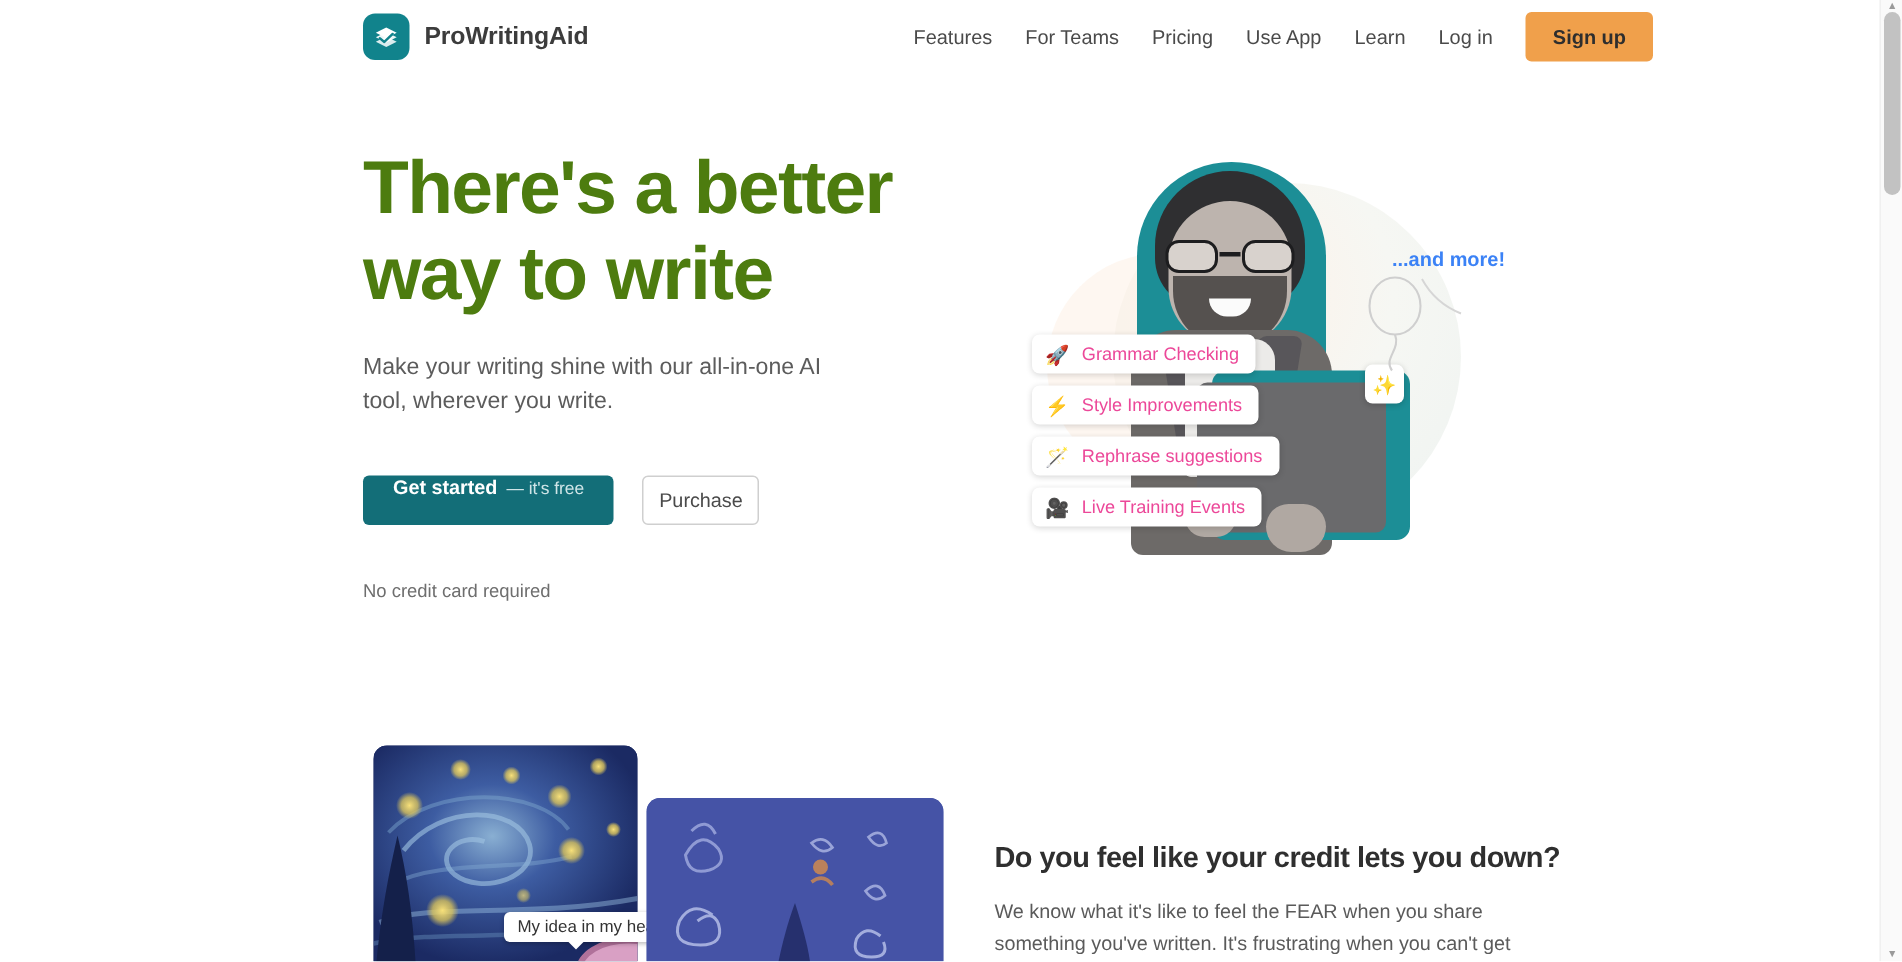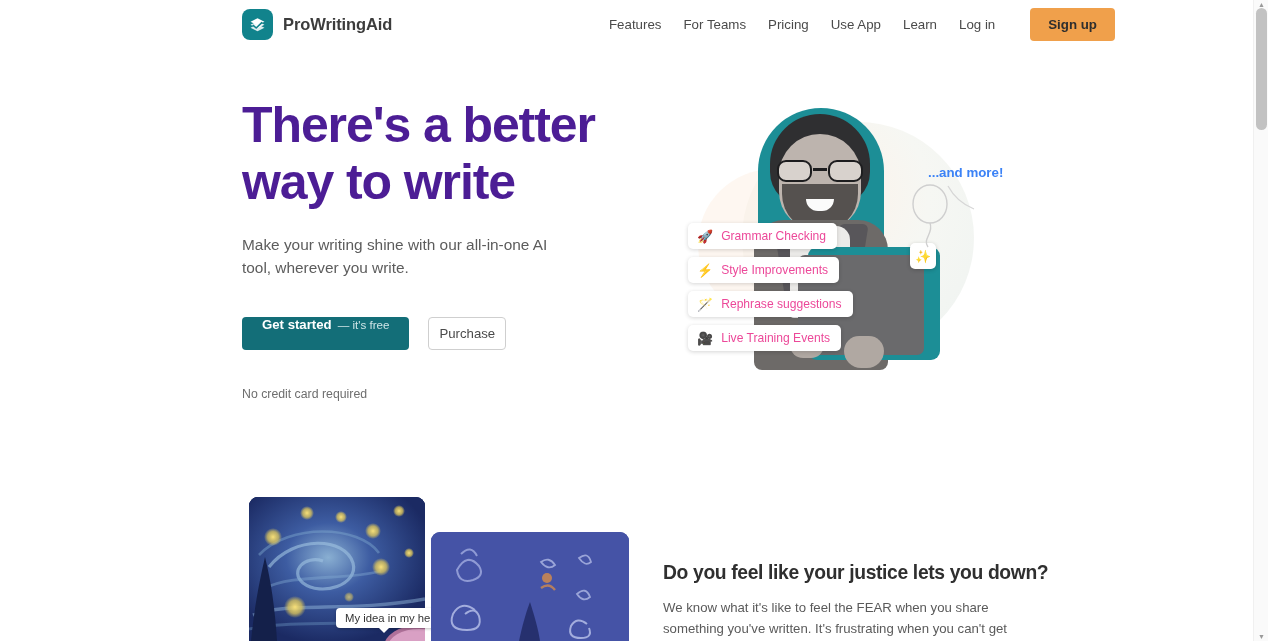--- a/index.html
+++ b/index.html
@@ -94,21 +94,21 @@
   }
   .nav-link {
     font-size: 13.3px;
     color: #4a4a4a;
     text-decoration: none;
     padding: 6px 11px;
     white-space: nowrap;
     cursor: pointer;
   }
   .btn-signup {
-    margin-left: 24px;
+    margin-left: 11px;
     background: #f0a04b;
     color: #2e2e2e;
     font-size: 13.3px;
     font-weight: bold;
     border: none;
     border-radius: 4px;
     padding: 9px 18px;
     cursor: pointer;
     white-space: nowrap;
     font-family: "Liberation Sans", sans-serif;
@@ -118,21 +118,21 @@
   .hero-left {
     position: absolute;
     left: 242px;
     top: 97px;
     width: 400px;
   }
   .hero-title {
     font-size: 50px;
     line-height: 57px;
     font-weight: bold;
-    color: #4c1d95;
+    color: #4d7c0f;
     letter-spacing: -1.1px;
   }
   .hero-sub {
     margin-top: 22px;
     font-size: 15.4px;
     line-height: 23px;
     color: #5c5c5c;
     max-width: 330px;
   }
   .hero-ctas {
@@ -606,21 +606,21 @@
         <path d="M148 26 q9 -7 12 4 q-6 5 -12 -4 Z" fill="none" stroke="#9aa4d8" stroke-width="1.8"></path>
         <path d="M146 62 q9 -8 13 3 q-7 6 -13 -3 Z" fill="none" stroke="#9aa4d8" stroke-width="1.8"></path>
         <path d="M44 78 q-14 -10 -22 4 q-6 16 14 16 q16 0 12 -14 q-4 -10 -14 -2" fill="none" stroke="#a3addd" stroke-width="2"></path>
         <path d="M156 92 q-10 -8 -16 2 q-4 12 10 12 q12 0 8 -10" fill="none" stroke="#a3addd" stroke-width="2"></path>
         <path d="M88 109 C 92 90, 96 78, 99 70 C 104 86, 107 96, 109 109 Z" fill="#26306e"></path>
       </svg>
     </div>
   </div>
 
   <div class="lower-text">
-    <h2 class="lower-title">Do you feel like your justice lets you down?</h2>
+    <h2 class="lower-title">Do you feel like your credit lets you down?</h2>
     <p class="lower-body">We know what it's like to feel the FEAR when you share something you've written. It's frustrating when you can't get your writing to do your ideas justice.</p>
   </div>
 
   <div class="scrollbar-track">
     <div class="scrollbar-arrow up">▲</div>
     <div class="scrollbar-thumb"></div>
     <div class="scrollbar-arrow down">▼</div>
   </div>
 
 </div>

